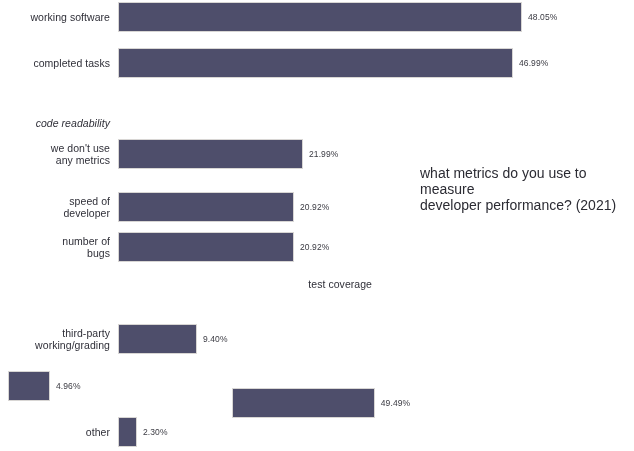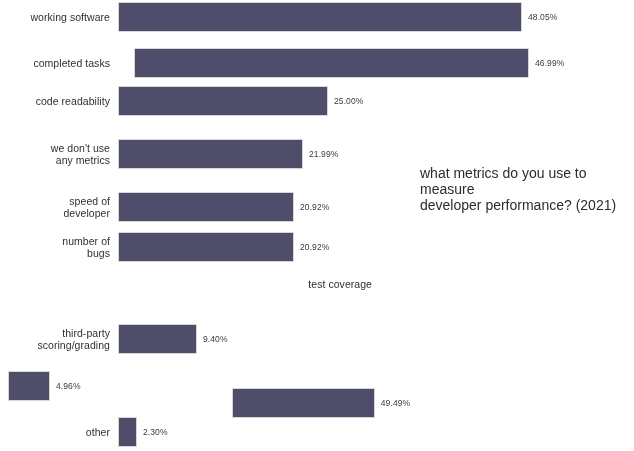--- a/index.html
+++ b/index.html
@@ -97,34 +97,30 @@
   <div class="plot">
 
     <div class="row" style="top:2px;">
       <div class="cat-label">working software</div>
       <div class="bar-wrap">
         <div class="bar" style="width:404px;"></div>
         <div class="val-label">48.05%</div>
       </div>
     </div>
 
-    <div class="row" style="top:48px;gap:16px;">
+    <div class="row" style="top:48px;">
       <div class="cat-label">completed tasks</div>
       <div class="bar-wrap">
         <div class="bar" style="width:395px;"></div>
         <div class="val-label">46.99%</div>
       </div>
     </div>
 
-    <div class="row" style="top:86px;">
+    <div class="row" style="top:108px;font-style:italic;">
       <div class="cat-label">code readability</div>
-      <div class="bar-wrap">
-        <div class="bar" style="width:210px;"></div>
-        <div class="val-label">25.00%</div>
-      </div>
     </div>
 
     <div class="row" style="top:139px;">
       <div class="cat-label">we don't use
 any metrics</div>
       <div class="bar-wrap">
         <div class="bar" style="width:185px;"></div>
         <div class="val-label">21.99%</div>
       </div>
     </div>
@@ -150,21 +146,21 @@
     <div class="row" style="top:278px;flex-direction:column;">
       <div class="cat-label">test coverage</div>
       <div class="bar-wrap">
         <div class="bar" style="width:143px;"></div>
         <div class="val-label">49.49%</div>
       </div>
     </div>
 
     <div class="row" style="top:324px;">
       <div class="cat-label">third-party
-scoring/grading</div>
+working/grading</div>
       <div class="bar-wrap">
         <div class="bar" style="width:79px;"></div>
         <div class="val-label">9.40%</div>
       </div>
     </div>
 
     <div class="row" style="top:371px;">
       <div class="bar-wrap">
         <div class="bar" style="width:42px;"></div>
         <div class="val-label">4.96%</div>

